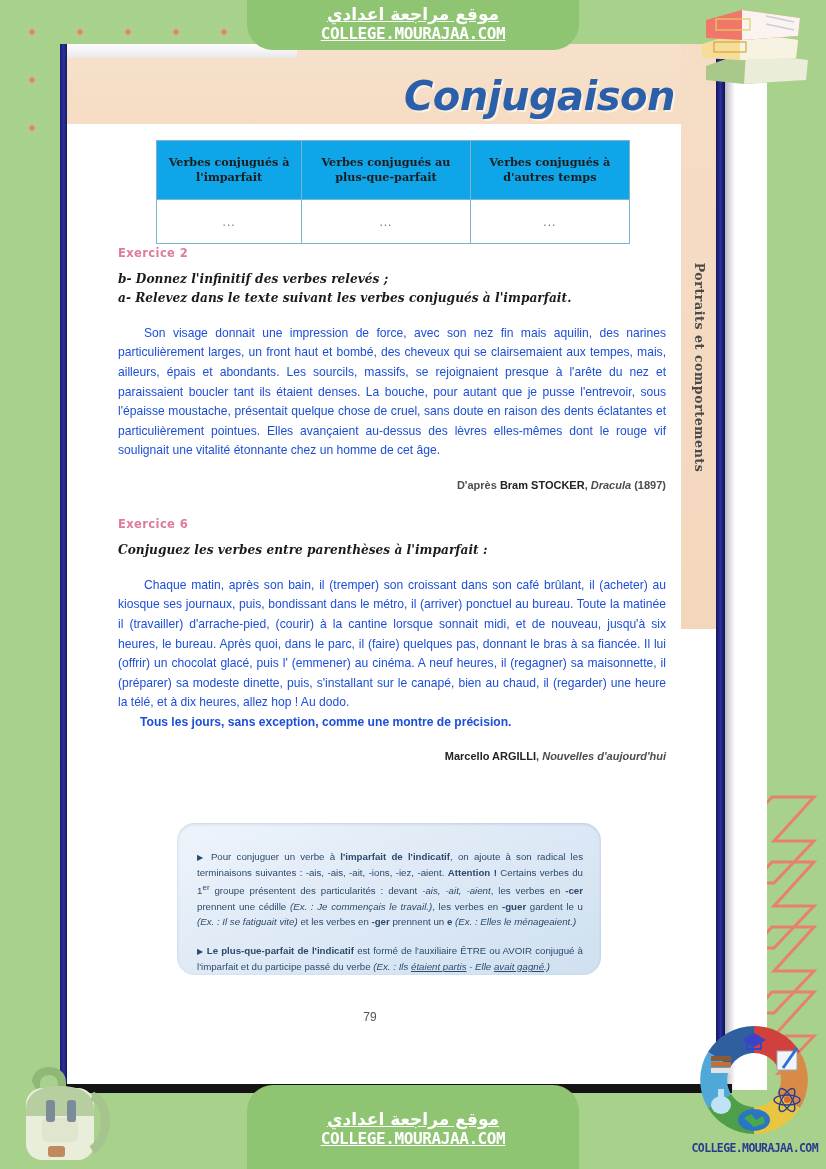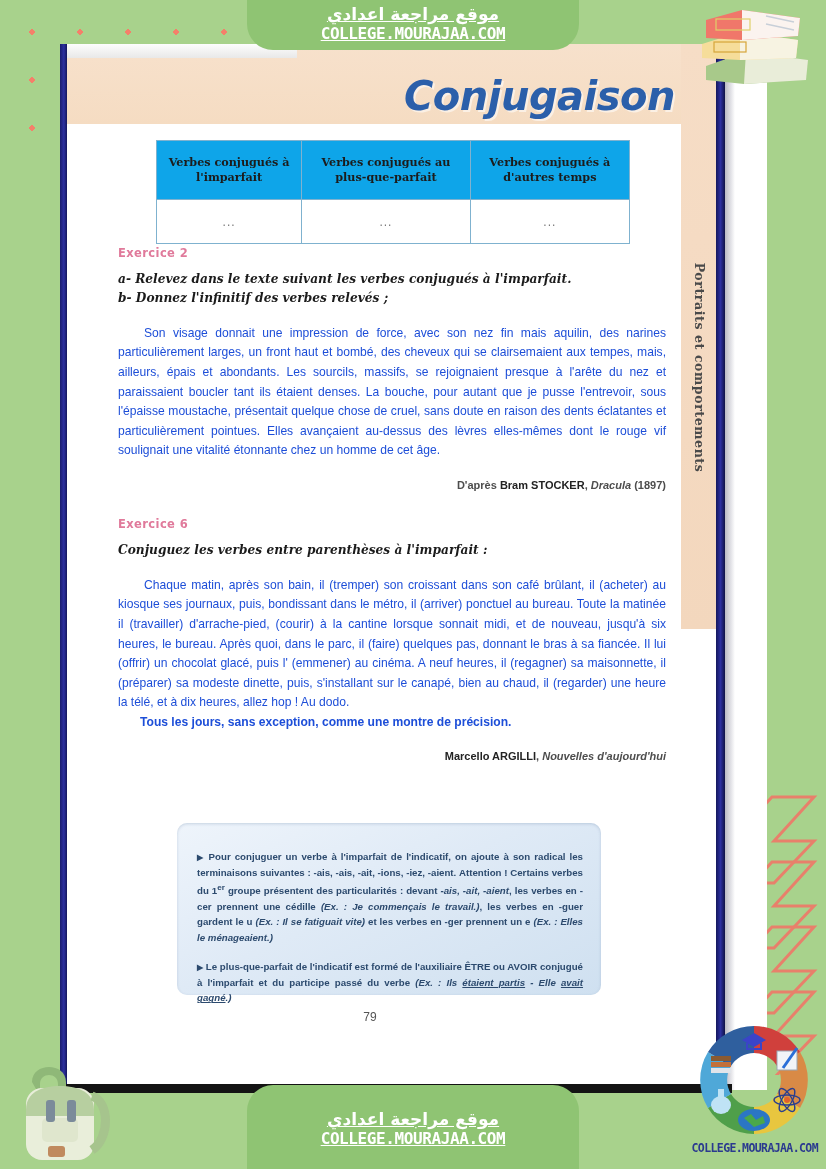--- a/index.html
+++ b/index.html
@@ -53,24 +53,24 @@
   .passage{font-family:"Liberation Sans",sans-serif;font-size:12.1px;color:#1d4ed8;
      line-height:1.62;text-align:justify;margin:16px 0 0 0;text-indent:26px;}
   .passage.ex3{text-indent:26px;}
   .noindent{text-indent:22px;font-weight:bold;}
   .attrib{font-family:"Liberation Sans",sans-serif;font-size:11px;color:#4d4d4d;
      text-align:right;margin:18px 0 0 0;font-weight:bold;}
   .attrib b{color:#232323;}
   .attrib i{font-style:italic;}
   .sp-30{height:26px;}
   
-  .rulebox{position:absolute;left:177px;top:823px;width:424px;height:172px;
-     border-radius:10px;
+  .rulebox{position:absolute;left:177px;top:823px;width:424px;height:152px;
+     border-radius:18px;
      background:linear-gradient(155deg,#eef4fb 0%,#dfeaf6 45%,#cfe0f0 100%);
-     box-shadow:0 1px 3px rgba(80,110,150,.25) inset;font-weight:bold;}
+     box-shadow:0 1px 3px rgba(80,110,150,.25) inset;}
   .rulebox p{font-family:"Liberation Sans",sans-serif;font-size:9.7px;color:#2c4a6e;
      line-height:1.62;text-align:justify;margin:0;}
   .rb-inner{position:absolute;left:20px;top:26px;width:386px;}
   .rb2{margin-top:13px !important;}
   .bullet{color:#2c4a6e;font-size:8px;}
   .u{text-decoration:underline;}
   
   .pageno{position:absolute;left:0;top:1010px;width:740px;text-align:center;
      font-family:"Liberation Sans",sans-serif;font-size:12px;color:#555;}
   
@@ -128,22 +128,22 @@
     <td class="cell">...</td>
     <td class="cell">...</td>
     <td class="cell">...</td>
   </tr>
 </tbody>
   </table>
 
 <div class="content">
 
   <div class="ex-label">Exercice 2</div>
+  <p class="instr">b- Donnez l'infinitif des verbes relevés ;</p>
   <p class="instr">a- Relevez dans le texte suivant les verbes conjugués à l'imparfait.</p>
-  <p class="instr">b- Donnez l'infinitif des verbes relevés ;</p>
   <p class="passage">Son visage donnait une impression de force, avec son nez fin mais aquilin, des narines particulièrement larges, un front haut et bombé, des cheveux qui se clairsemaient aux tempes, mais, ailleurs, épais et abondants. Les sourcils, massifs, se rejoignaient presque à l'arête du nez et paraissaient boucler tant ils étaient denses. La bouche, pour autant que je pusse l'entrevoir, sous l'épaisse moustache, présentait quelque chose de cruel, sans doute en raison des dents éclatantes et particulièrement pointues. Elles avançaient au-dessus des lèvres elles-mêmes dont le rouge vif soulignait une vitalité étonnante chez un homme de cet âge.</p>
   <p class="attrib"><span>D'après </span><b>Bram STOCKER</b><span>, </span><i>Dracula</i><span> (1897)</span></p>
 
   <div class="sp-30"></div>
 
   <div class="ex-label">Exercice 6</div>
   <p class="instr">Conjuguez les verbes entre parenthèses à l'imparfait :</p>
   <p class="passage ex3">Chaque matin, après son bain, il (tremper) son croissant dans son café brûlant, il (acheter) au kiosque ses journaux, puis, bondissant dans le métro, il (arriver) ponctuel au bureau. Toute la matinée il (travailler) d'arrache-pied, (courir) à la cantine lorsque sonnait midi, et de nouveau, jusqu'à six heures, le bureau. Après quoi, dans le parc, il (faire) quelques pas, donnant le bras à sa fiancée. Il lui (offrir) un chocolat glacé, puis l' (emmener) au cinéma. A neuf heures, il (regagner) sa maisonnette, il (préparer) sa modeste dinette, puis, s'installant sur le canapé, bien au chaud, il (regarder) une heure la télé, et à dix heures, allez hop ! Au dodo.</p>
   <p class="passage noindent" style="margin-top:0;">Tous les jours, sans exception, comme une montre de précision.</p>
   <p class="attrib"><b>Marcello ARGILLI</b><span>, </span><i>Nouvelles d'aujourd'hui</i></p>

